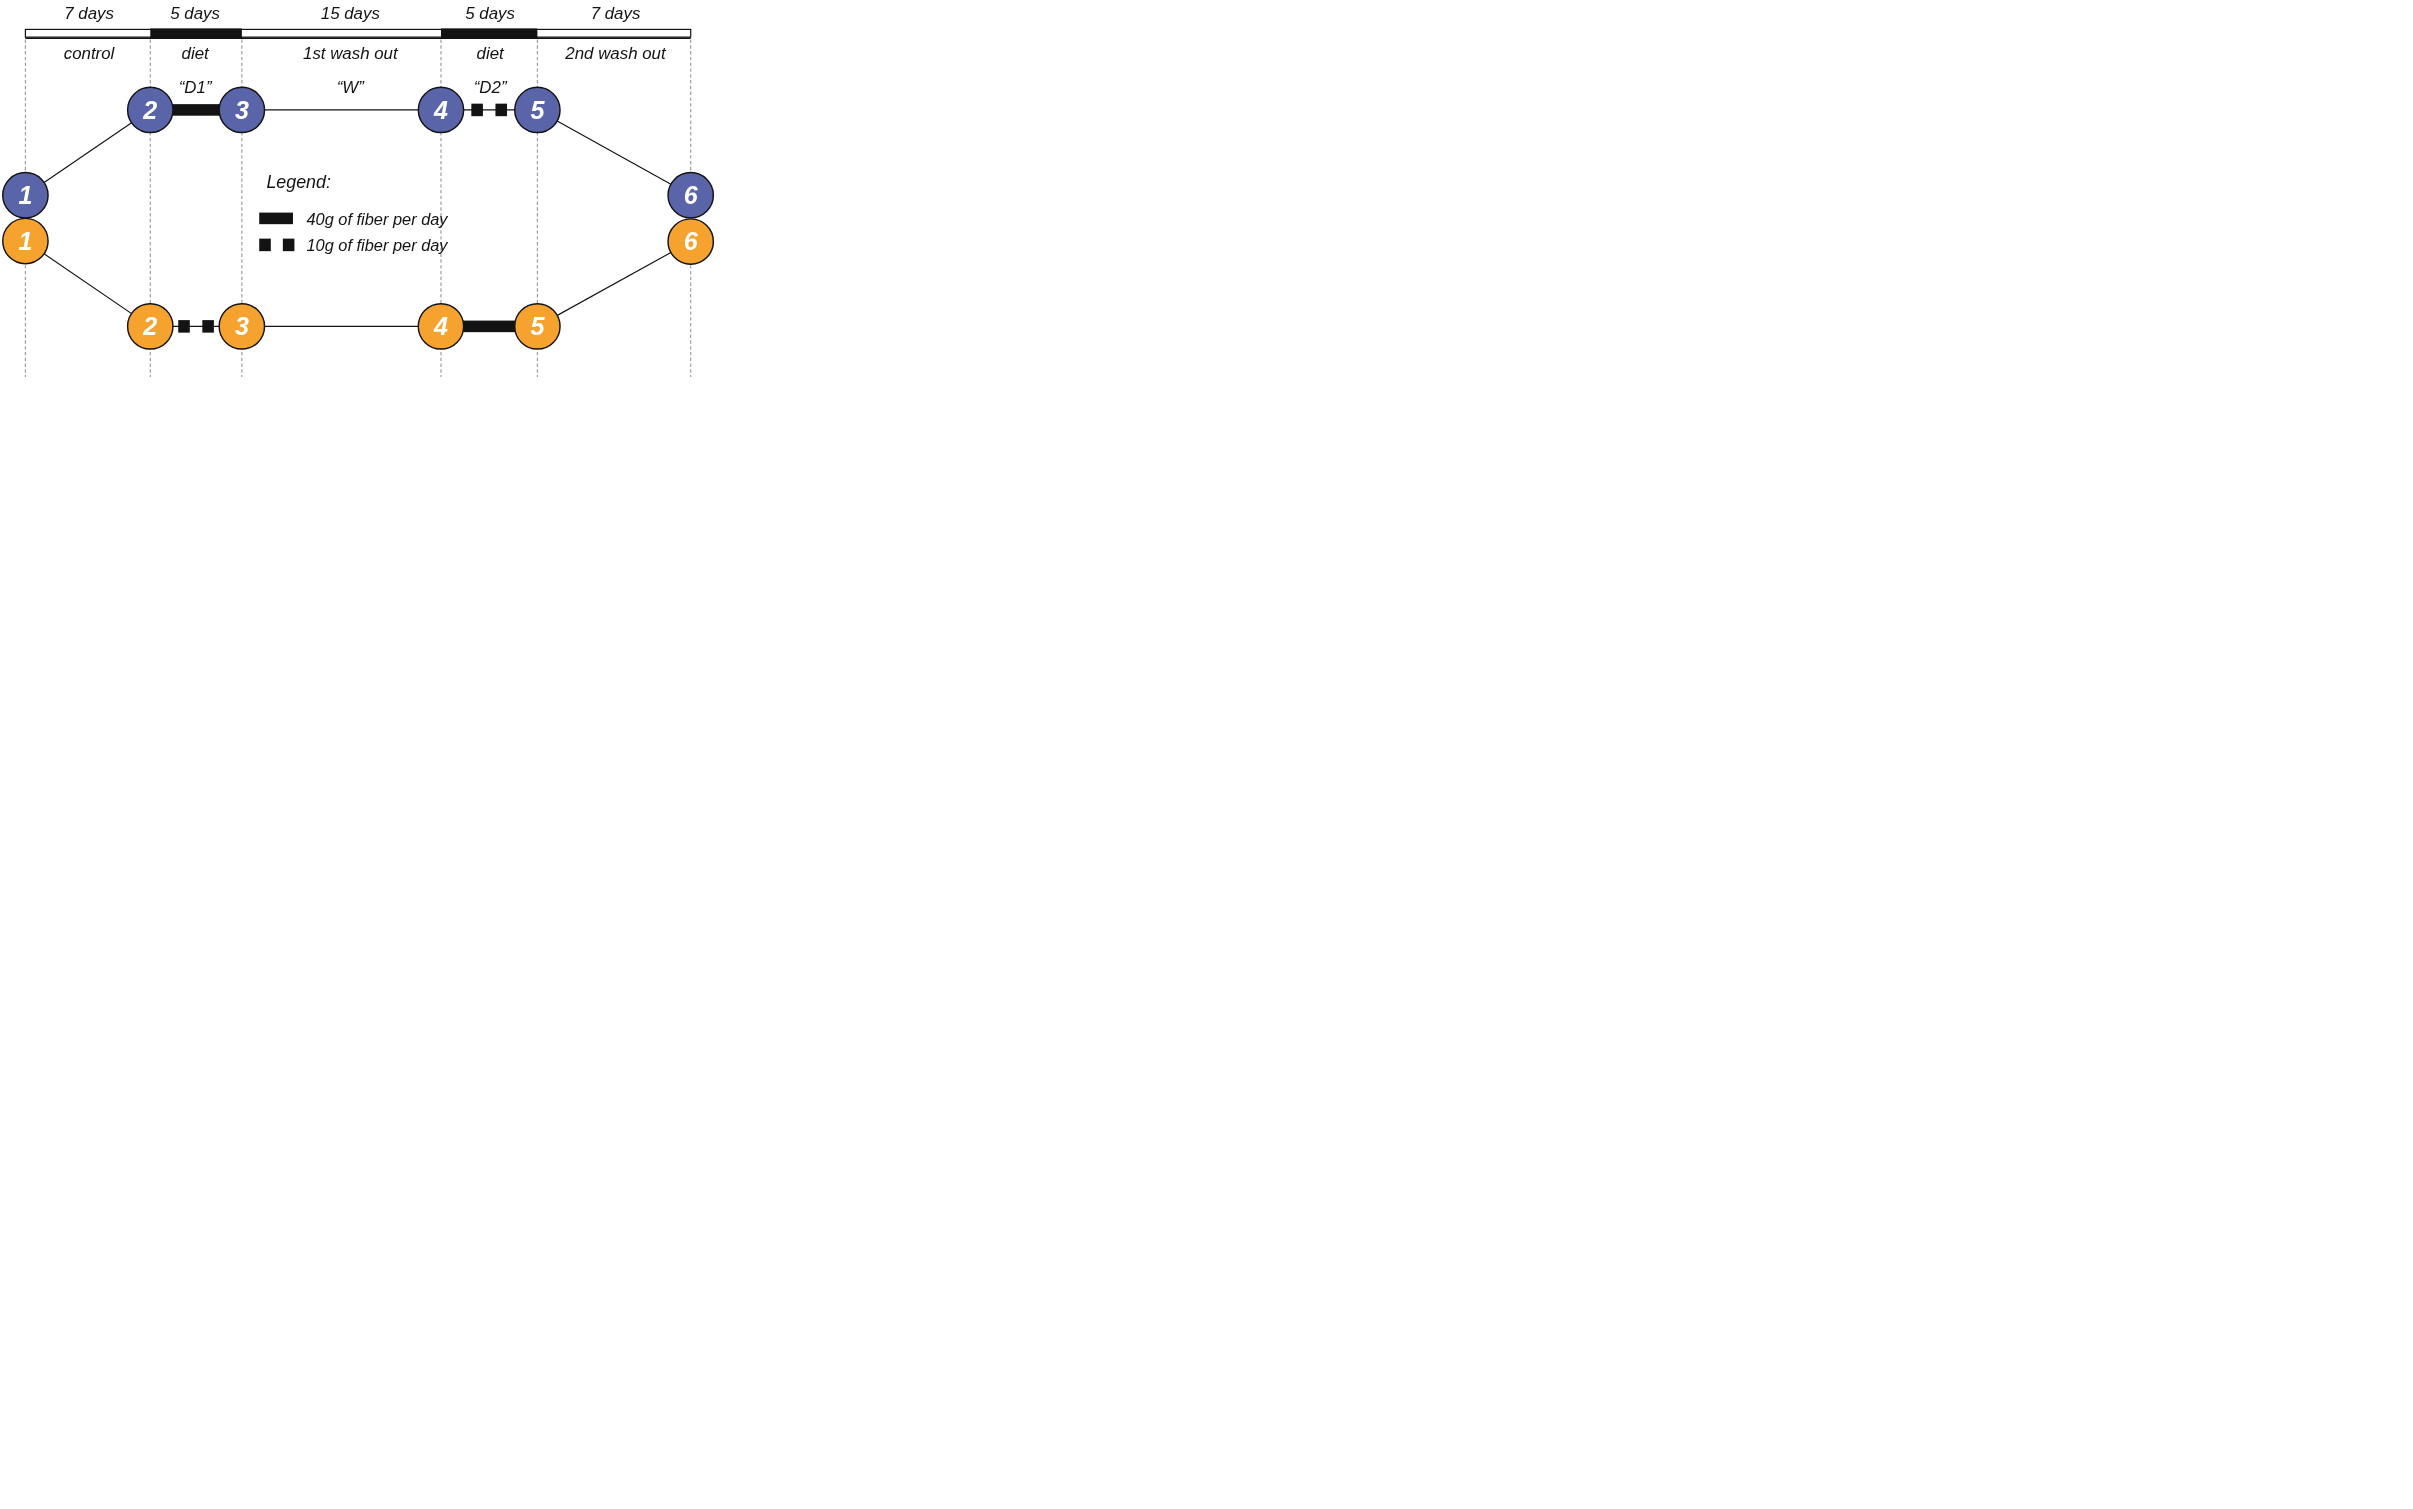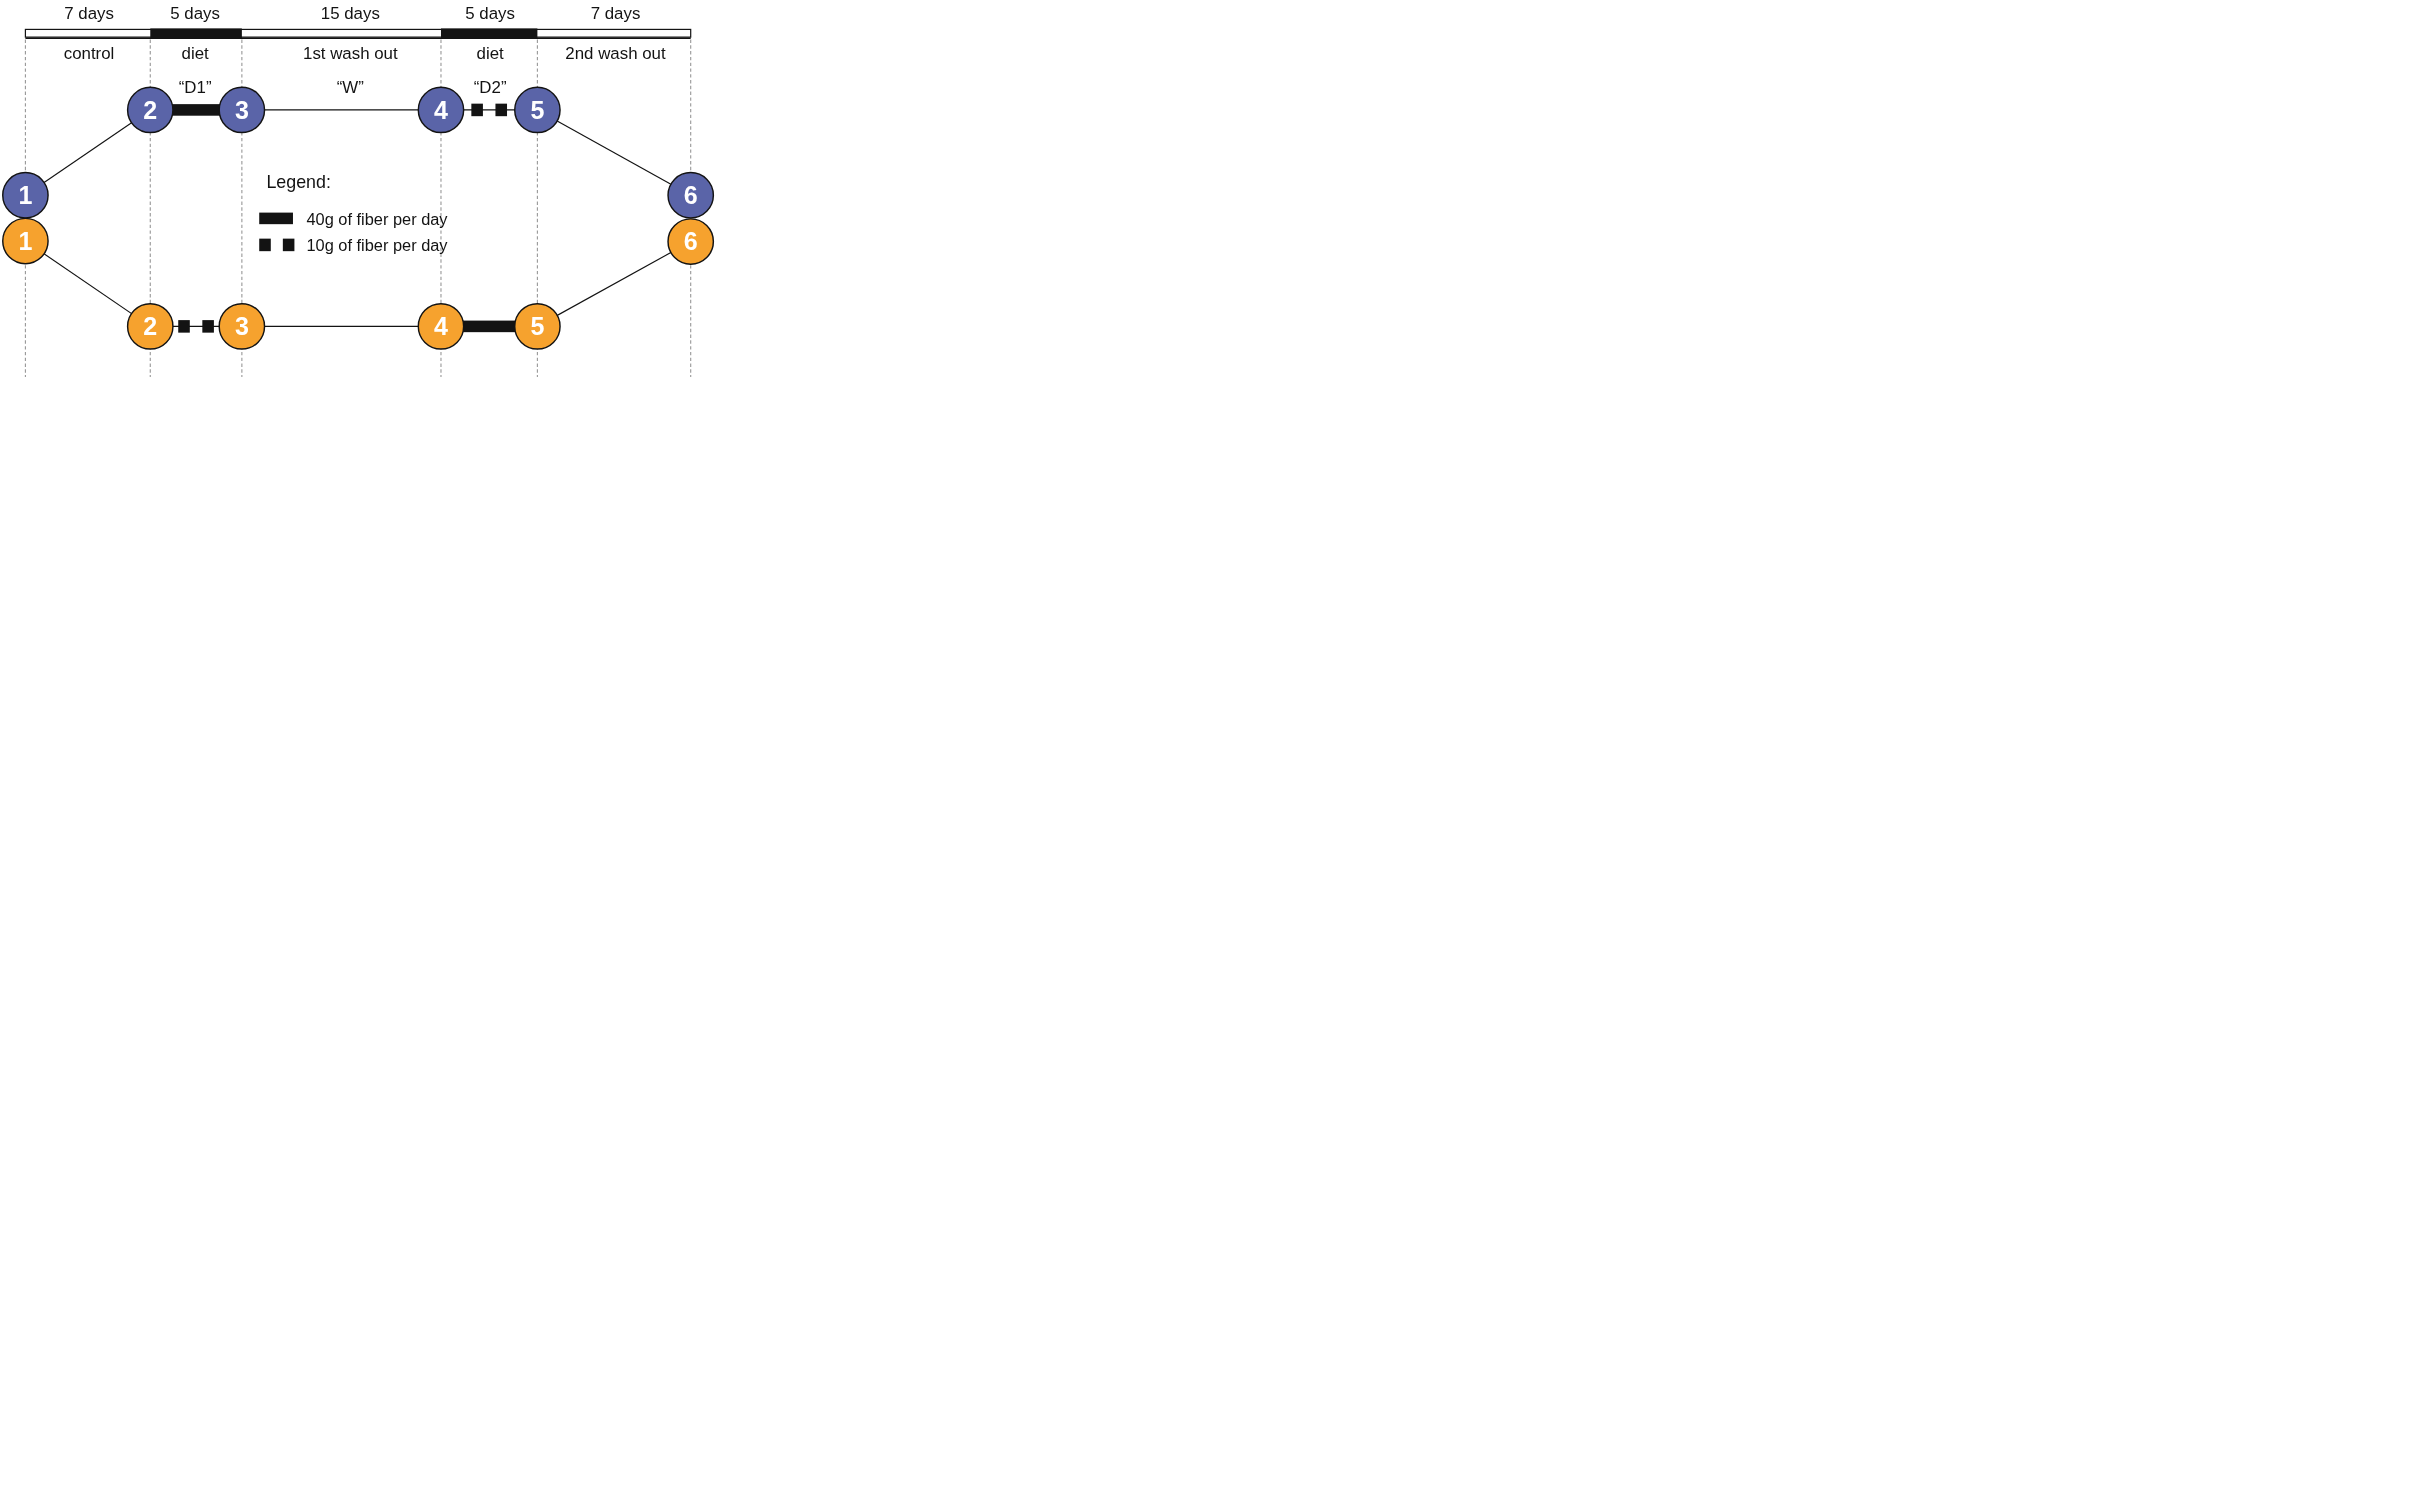--- a/index.html
+++ b/index.html
@@ -1,20 +1,21 @@
 <!DOCTYPE html>
 <html style="font-size:7.7px"><head>
 <meta charset="utf-8">
 <style>
   html, body { margin: 0; padding: 0; background: #ffffff; }
   .figure-wrap {
     width: 719px; height: 377px;
     position: relative;
     background: #ffffff;
     font-family: "Liberation Sans", sans-serif;
+    font-style: italic;
   }
   svg { display: block; }
   text {
     font-family: "Liberation Sans", sans-serif;
     fill: #131313;
   }
   .duration-label, .phase-name-label, .phase-code-label { font-size: 35px; }
   .legend-title { font-size: 37px; }
   .legend-label { font-size: 34px; }
   .node-number {

